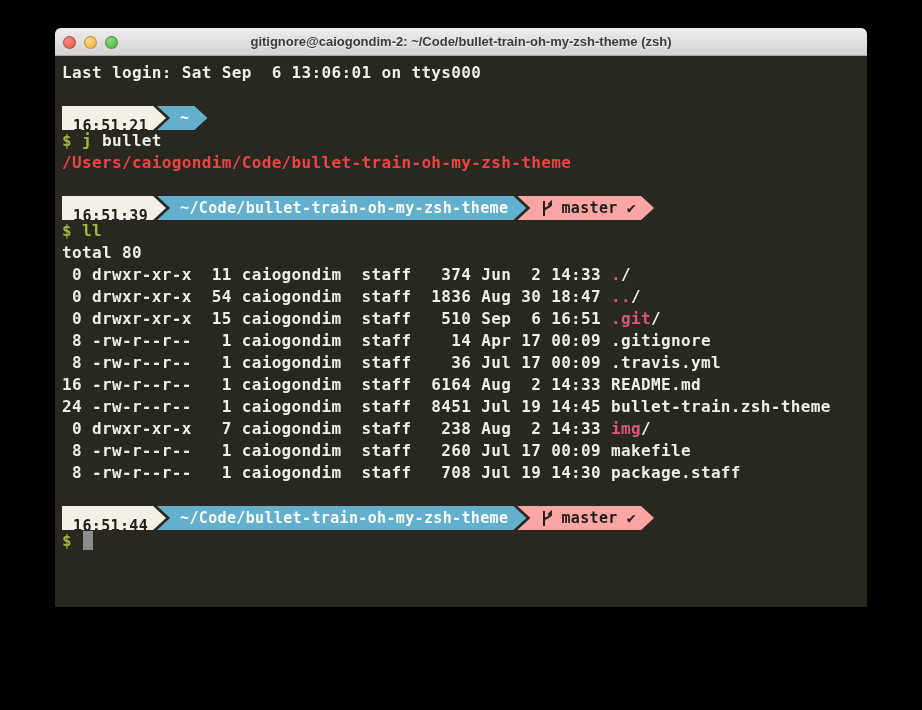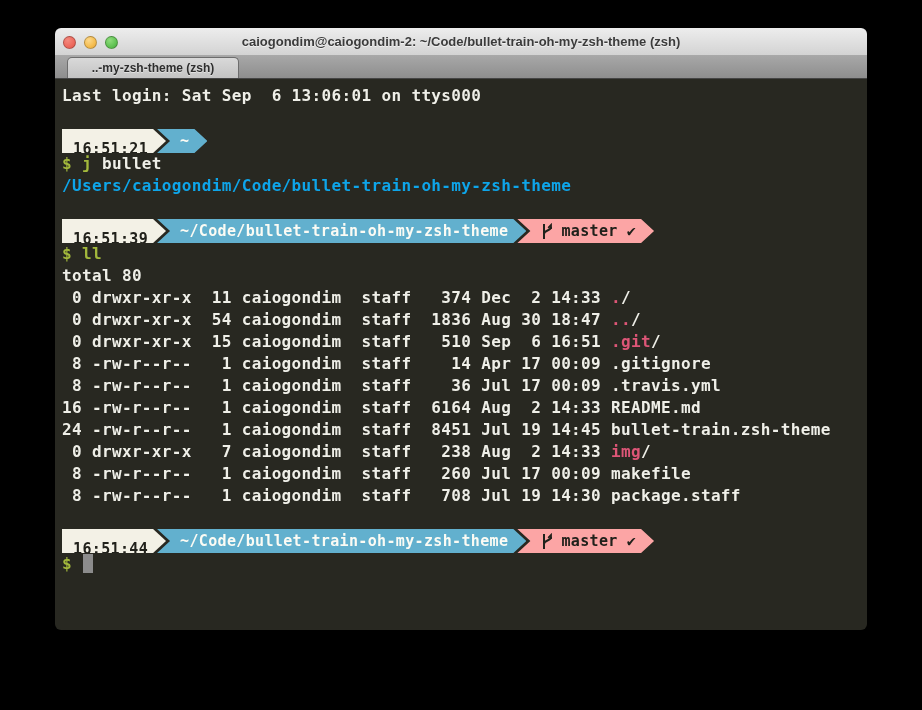--- a/index.html
+++ b/index.html
@@ -43,21 +43,21 @@
   
   .terminal{
     height:551px;background:#282821;
     padding:6px 6px 0 7px;
     font-family:"DejaVu Sans Mono",monospace;
     font-weight:bold;font-size:16px;line-height:22px;letter-spacing:.35px;
     color:#efefe8;cursor:text;
   }
   .tline{white-space:pre;min-height:22px;}
   .green{color:#a3b93c;}
-  .red{color:#0ea5e9;}
+  .red{color:#ef4444;}
   .pink{color:#dd5677;}
   
   .bar{display:flex;height:24px;margin:0;align-items:stretch;}
   .seg{
     display:flex;align-items:center;height:24px;
     font-size:15px;letter-spacing:.35px;white-space:pre;
   }
   .seg-time{
     background:#f3f1e6;color:#21211b;
     padding:16px 18px 0 11px;
@@ -83,28 +83,23 @@
 <body>
 
 <div class="window">
 
   <div class="titlebar">
     <div class="lights">
       <button class="light red"></button>
       <button class="light yellow"></button>
       <button class="light green"></button>
     </div>
-    <div class="window-title">caiogondim@caiogondim-2: ~/Code/bullet-train-oh-my-zsh-theme (zsh)</div>
+    <div class="window-title">gitignore@caiogondim-2: ~/Code/bullet-train-oh-my-zsh-theme (zsh)</div>
   </div>
 
-  <div class="tabbar">
-    <div class="tab">
-      <span>..-my-zsh-theme (zsh)</span>
-    </div>
-  </div>
 
   <div class="terminal">
 
     <div class="tline">Last login: Sat Sep  6 13:06:01 on ttys000</div>
     <div class="gap"></div>
 
     <div class="bar">
       <div class="seg seg-time"><span>16:51:21</span></div>
       <div class="seg seg-next seg-path"><span>~</span></div>
     </div>
@@ -121,21 +116,21 @@
           <path d="M4 12 C4 8, 11 9, 11 5"></path>
           <path d="M8.2 5.8 L11 3 L11 7" stroke-width="1.8"></path>
         </svg><span>master</span><span class="check">✔</span>
       </div>
     </div>
     <div class="tline"><span class="green">$ </span><span class="green">ll</span></div>
 
     <div class="tline">total 80</div>
     <div>
 
-        <div class="tline"><span> 0 drwxr-xr-x  11 caiogondim  staff   374 Dec  2 14:33 </span><span class="pink">.</span><span>/</span></div>
+        <div class="tline"><span> 0 drwxr-xr-x  11 caiogondim  staff   374 Jun  2 14:33 </span><span class="pink">.</span><span>/</span></div>
 
         <div class="tline"><span> 0 drwxr-xr-x  54 caiogondim  staff  1836 Aug 30 18:47 </span><span class="pink">..</span><span>/</span></div>
 
         <div class="tline"><span> 0 drwxr-xr-x  15 caiogondim  staff   510 Sep  6 16:51 </span><span class="pink">.git</span><span>/</span></div>
 
         <div class="tline"><span> 8 -rw-r--r--   1 caiogondim  staff    14 Apr 17 00:09 </span><span>.gitignore</span><span></span></div>
 
         <div class="tline"><span> 8 -rw-r--r--   1 caiogondim  staff    36 Jul 17 00:09 </span><span>.travis.yml</span><span></span></div>
 
 

